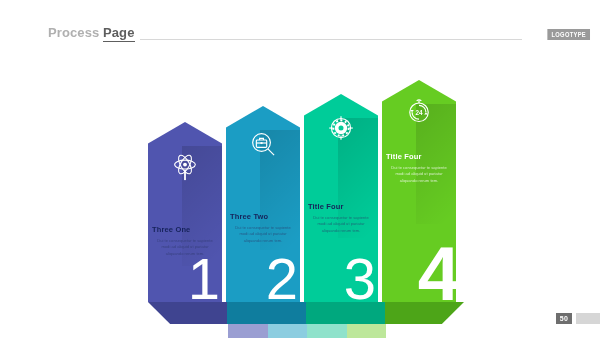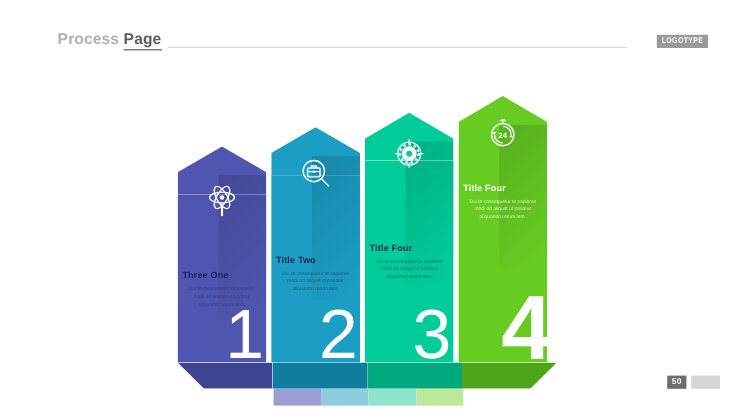--- a/index.html
+++ b/index.html
@@ -132,21 +132,21 @@
           <g fill="none" stroke="#ffffff" stroke-width="1.6">
             <circle cx="18" cy="17" r="12"></circle>
             <line x1="26.6" y1="25.6" x2="35" y2="34"></line>
             <rect x="11" y="13.5" width="14" height="10" rx="1.2"></rect>
             <path d="M15.4 13.5v-2.2h5.2v2.2"></path>
             <line x1="11" y1="17.6" x2="25" y2="17.6"></line>
           </g>
           <rect x="16.6" y="16.4" width="2.8" height="2.6" fill="#ffffff"></rect>
         </svg>
       </div>
-      <div class="title">Title Two</div>
+      <div class="title">Three Two</div>
       <div class="desc">Dui te consequetur te sapiente modi ad aliquid ut pariatur aliquando rerum tem.</div>
       <div class="num">2</div>
     </div>
 
     <div class="arrow a3">
       <div class="head"></div>
       <div class="shaft"></div>
       <div class="longshadow"></div>
       <div class="icon">
         <svg viewBox="0 0 40 46">

